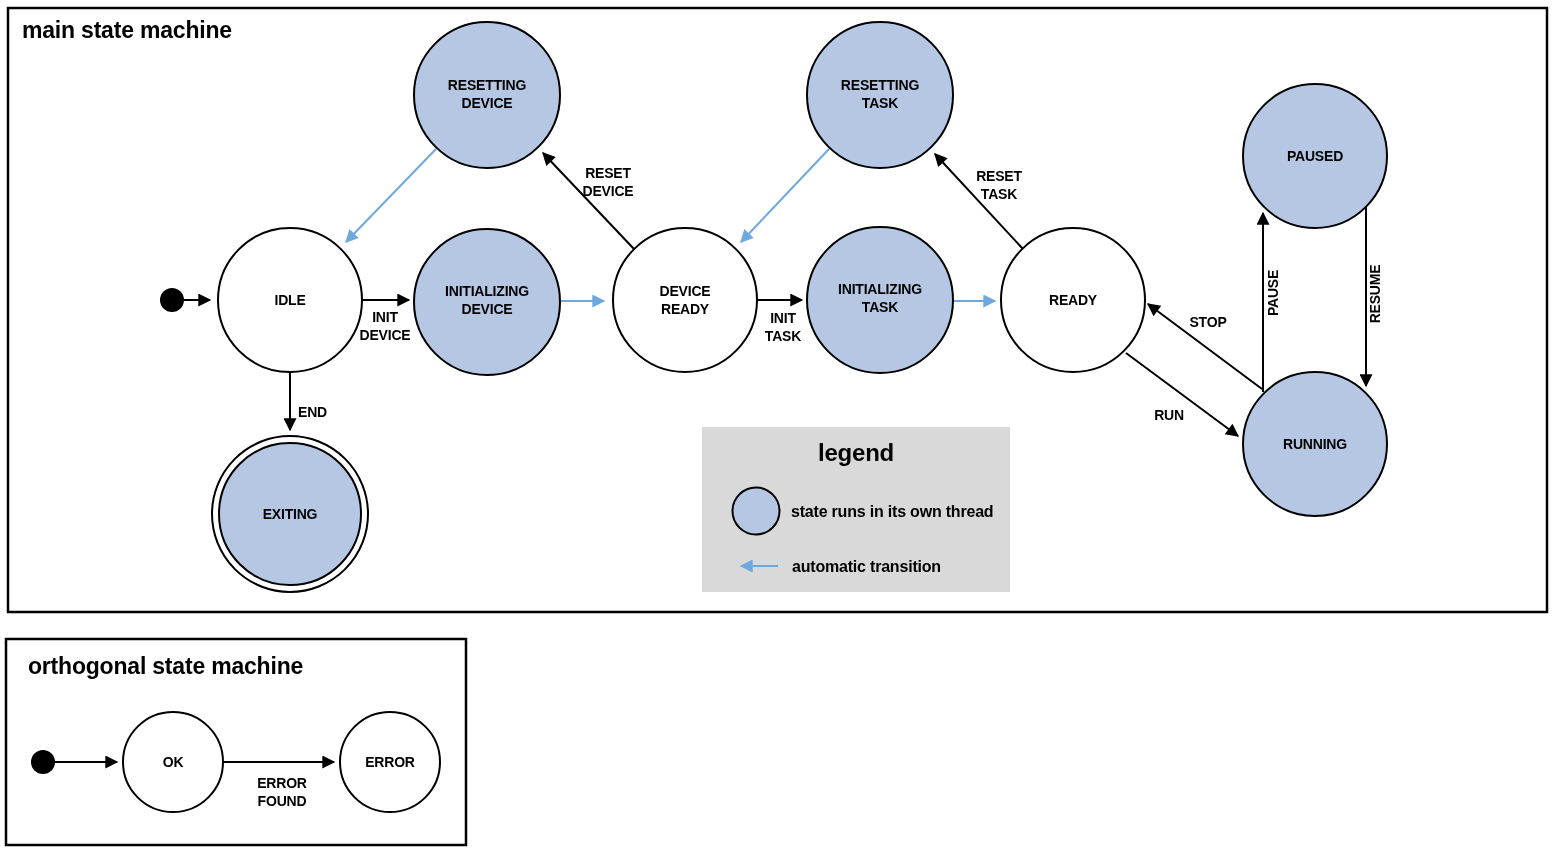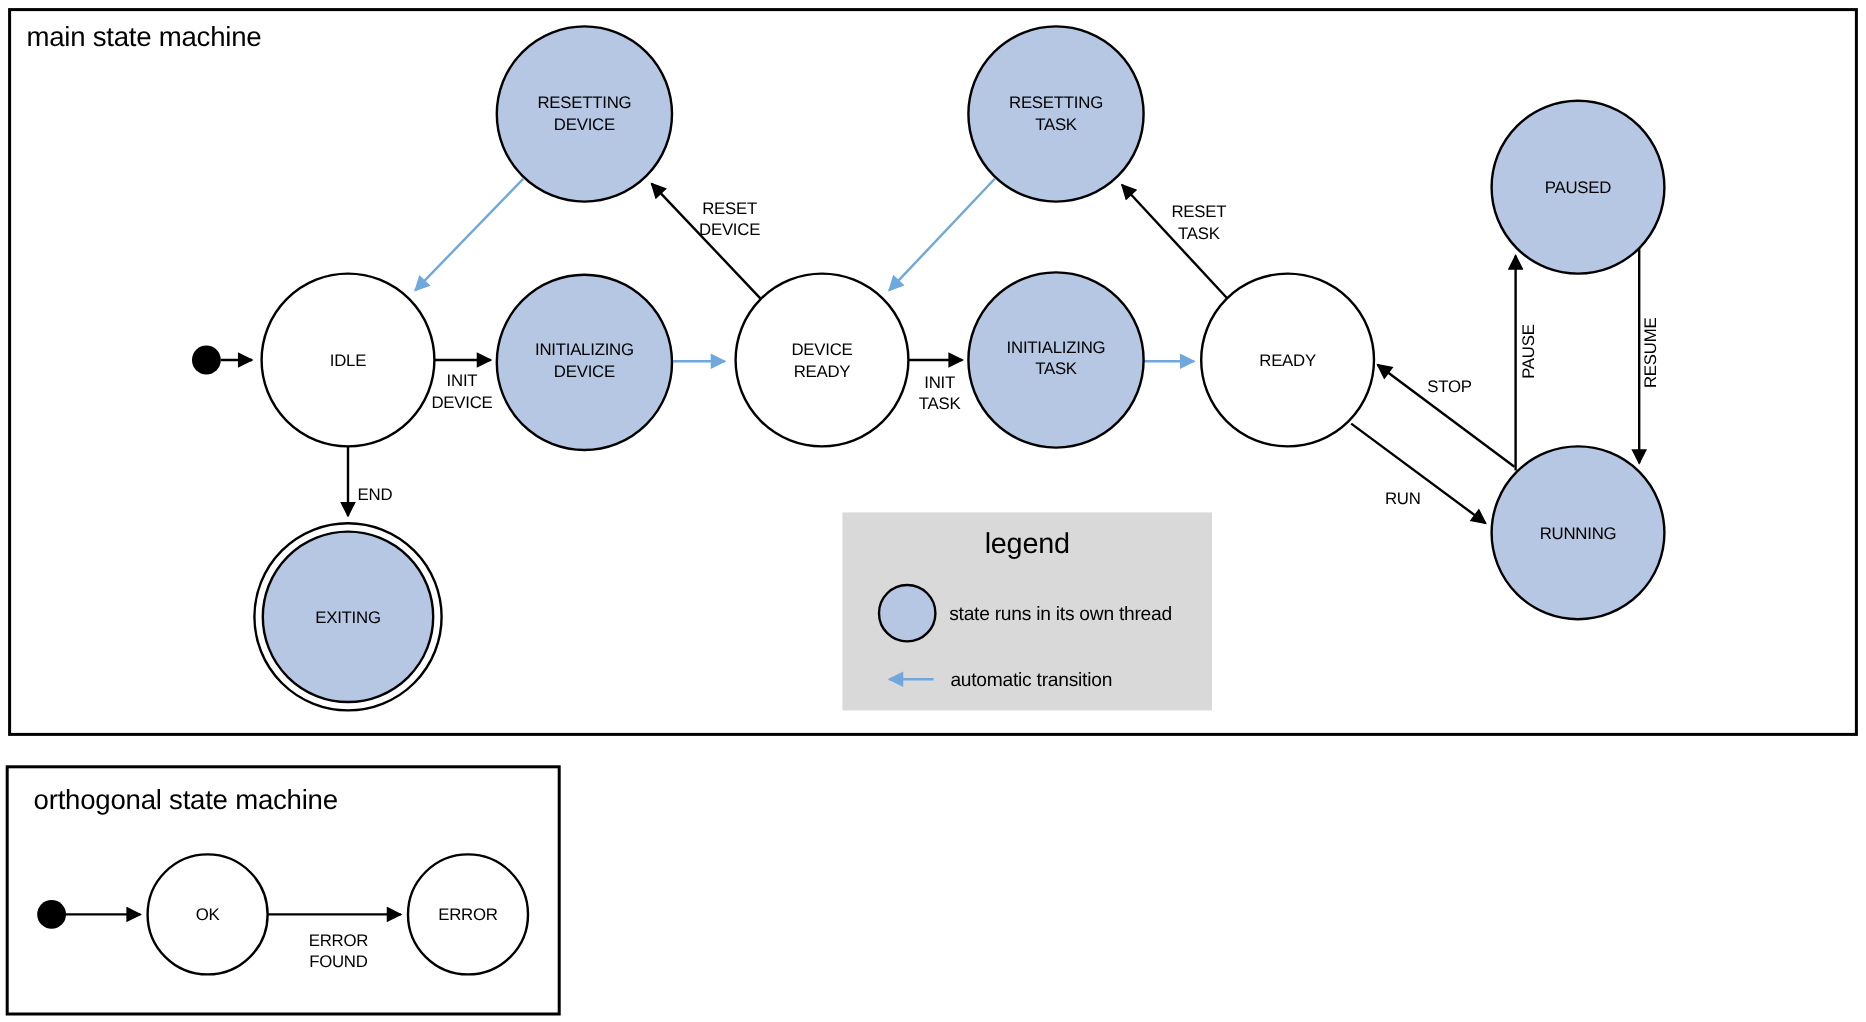--- a/index.html
+++ b/index.html
@@ -3,21 +3,21 @@
 <meta charset="utf-8">
 <style>
   html, body {
     margin: 0;
     padding: 0;
     background: #ffffff;
     width: 1555px;
     height: 852px;
     font-family: "Liberation Sans", sans-serif;
   }
-  .canvas-wrap { position: relative; width: 1555px; height: 852px; }
+  .canvas-wrap { position: relative; width: 1555px; height: 852px; font-weight: bold; }
   svg text {
     fill: #000000;
     font-family: "Liberation Sans", sans-serif;
     letter-spacing: -0.2px;
   }
   .box-frame   { fill: none; stroke: var(--ink, #000); stroke-width: 2.5; }
   .plain-state { fill: #ffffff; stroke: var(--ink, #000); stroke-width: 2; }
   .thread-state{ fill: var(--thread-fill, #b5c7e3); stroke: var(--ink, #000); stroke-width: 2; }
   .start-dot   { fill: var(--ink, #000); stroke: none; }
   .edge        { stroke: var(--ink, #000); stroke-width: 2; fill: none; }

